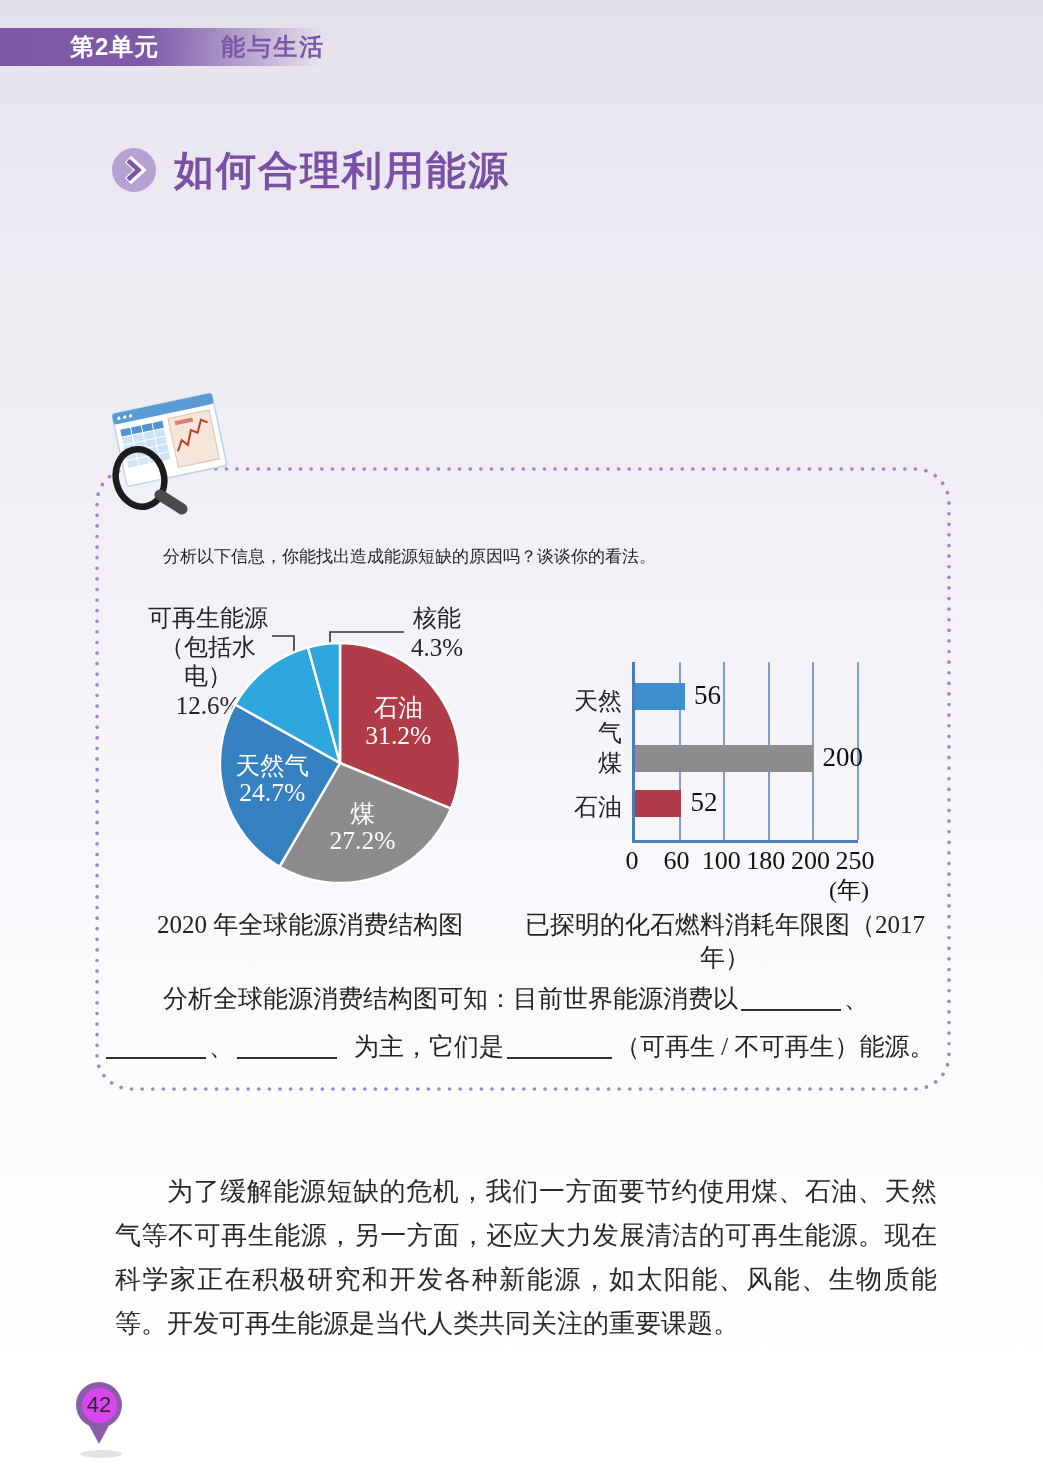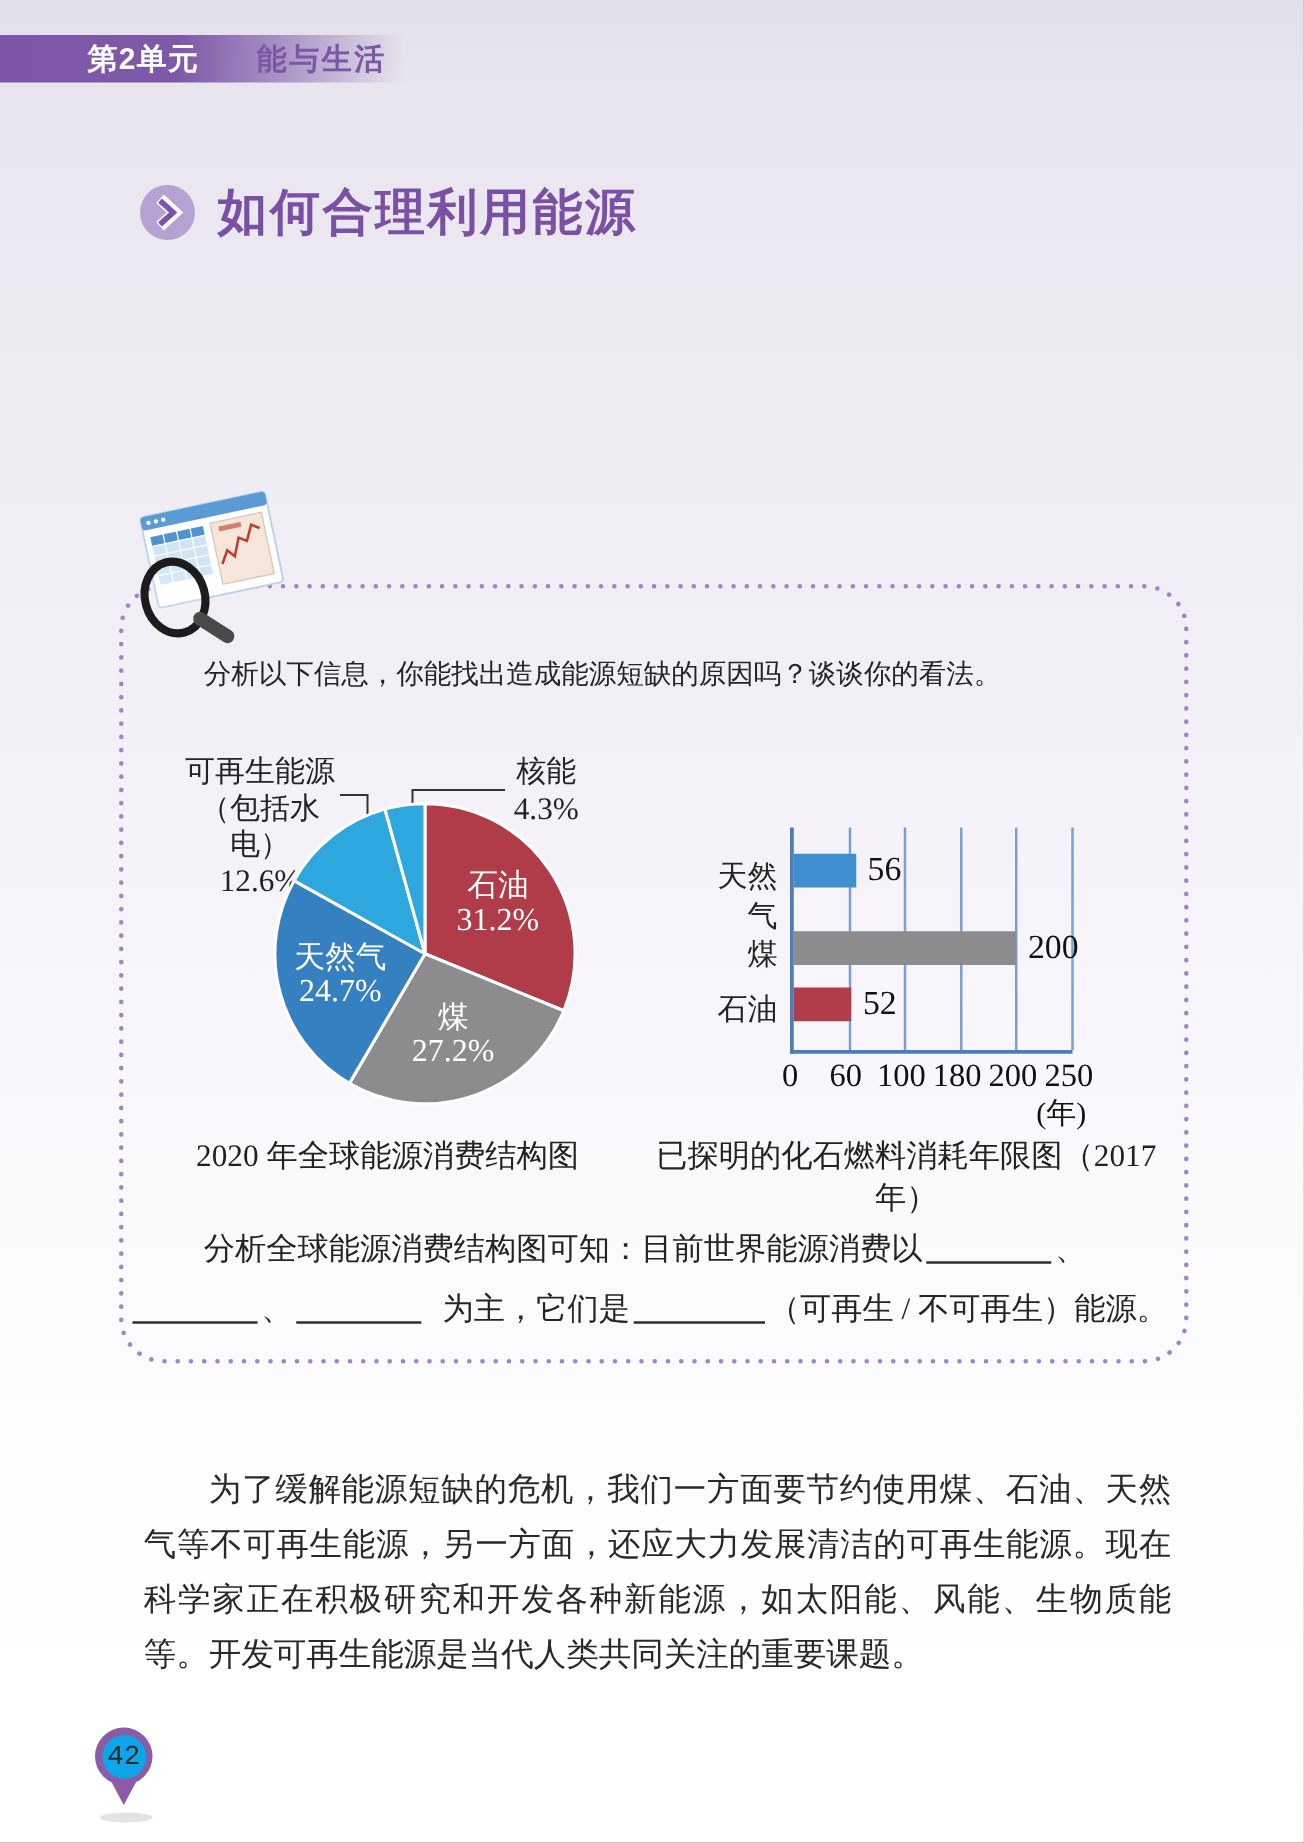--- a/index.html
+++ b/index.html
@@ -16,21 +16,21 @@
   .abs{position:absolute;}
 
   
   .unit-band{
     left:0;top:28px;width:340px;height:38px;
     background:linear-gradient(90deg,#7b57a5 0%,#7d59a7 42%,rgba(125,89,167,0.55) 68%,rgba(125,89,167,0) 95%);
     display:flex;align-items:center;
     font-family:"Liberation Sans","DejaVu Sans",sans-serif;
   }
   .unit-label{margin-left:70px;font-size:24px;font-weight:bold;color:#ffffff;letter-spacing:1px;}
-  .unit-title{margin-left:46px;font-size:24px;font-weight:bold;color:#7b57a5;letter-spacing:2px;}
+  .unit-title{margin-left:62px;font-size:24px;font-weight:bold;color:#7b57a5;letter-spacing:2px;}
 
   
   .title-row{left:112px;top:146px;display:flex;align-items:center;gap:18px;}
   .page-title{
     font-family:"Liberation Sans","DejaVu Sans",sans-serif;
     font-size:40px;font-weight:bold;color:#7a50a5;letter-spacing:2px;line-height:48px;
   }
 
   
   .body-par{font-size:26px;line-height:40px;text-align:justify;color:#292929;}
@@ -41,21 +41,21 @@
   .box-border-svg{left:94px;top:466px;}
   .activity-badge{
     left:163px;top:449px;width:168px;height:48px;
     background:#7d55a6;border-radius:26px;
     border:4px solid #f0edf5;
     display:flex;align-items:center;justify-content:center;
     font-family:"Liberation Sans","DejaVu Sans",sans-serif;
     font-size:29px;font-weight:bold;color:#ffffff;letter-spacing:3px;
     box-sizing:border-box;
   }
-  .prompt{left:163px;top:524px;width:760px;font-size:22px;color:#242424;}
+  .prompt{left:163px;top:545px;width:760px;font-size:17px;color:#242424;}
 
   
   .pie-out-label{font-size:24px;line-height:29px;text-align:center;color:#242424;}
   .lbl-renewable{left:138px;top:604px;width:140px;}
   .lbl-nuclear{left:396px;top:604px;width:82px;}
   .pie-pct{font-size:25px;}
 
   .pie-inlabel{fill:#ffffff;font-family:"Liberation Serif","DejaVu Serif",serif;}
 
   
@@ -81,23 +81,23 @@
   .fill2{left:103px;top:1030px;}
   .blank{display:inline-block;height:24px;border-bottom:2px solid #2f2f2f;vertical-align:-4px;margin:0 3px;}
   .b100{width:100px;} .b105{width:105px;}
 
   
   .pin{left:76px;top:1382px;width:52px;height:78px;}
   .pin .tip{position:absolute;top:34px;left:8px;width:0;height:0;
     border-left:15px solid transparent;border-right:15px solid transparent;border-top:28px solid #8a5ca7;}
   .pin .head{position:absolute;top:0;left:0;width:46px;height:46px;border-radius:50%;
     background:#8a5ca7;display:flex;align-items:center;justify-content:center;}
-  .pin .inner{width:35px;height:35px;border-radius:50%;background:#0ea5e9;
+  .pin .inner{width:35px;height:35px;border-radius:50%;background:#d946ef;
     display:flex;align-items:center;justify-content:center;
-    font-family:Liberation Mono, monospace;font-size:22px;color:#2b2b2b;}
+    font-family:Liberation Sans, sans-serif;font-size:22px;color:#2b2b2b;}
   .pin .shadow{position:absolute;top:68px;left:4px;width:42px;height:8px;border-radius:50%;background:rgba(60,50,70,0.14);}
 </style>
 </head>
 <body>
 
 <div class="page">
 
   <div class="abs unit-band">
     <span class="unit-label">第2单元</span>
     <span class="unit-title">能与生活</span>

